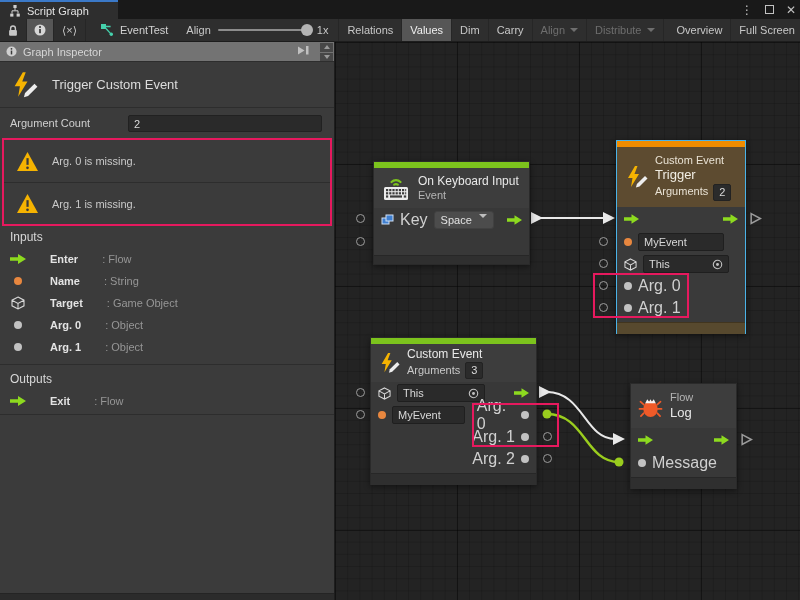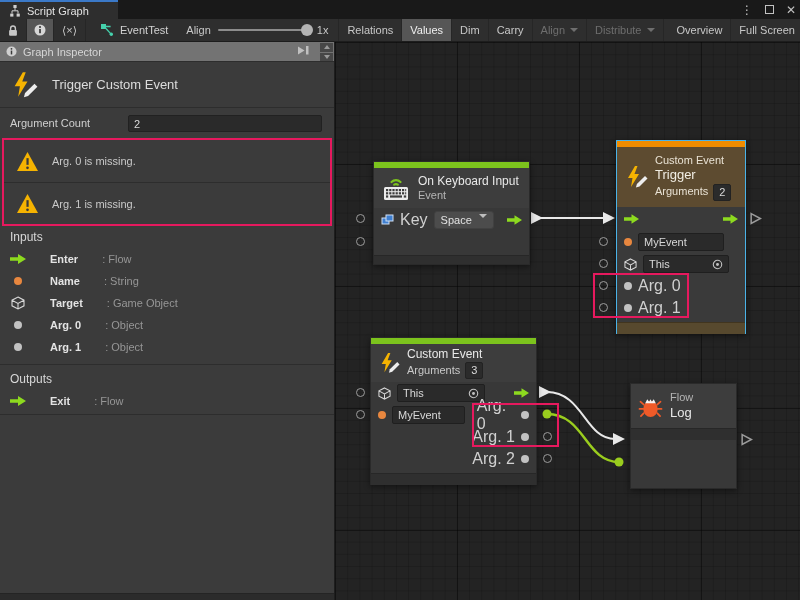--- a/index.html
+++ b/index.html
@@ -496,20 +496,35 @@
               <line x1="20" y1="19" x2="23" y2="22"></line>
           </g>
           <ellipse cx="13" cy="14.5" rx="7.5" ry="8.5" fill="#f05a28"></ellipse>
           <path d="M7.5 8.5 l2.1-4 2 2.6 1.4-2.6 1.4 2.6 2-2.6 2.1 4 z" fill="#f2f2f2"></path>
         </svg>
         <div class="tcol">
           <span class="nsub">Flow</span>
           <span class="ntitle big">Log</span>
         </div>
       </div>
+      <div class="nbody">
+        <div class="nrow" style="height:24px">
+          <svg class="flow-svg" width="15" height="10" viewBox="0 0 16 10">
+              <path d="M0 3.2h8V0l8 5-8 5V6.8H0z" fill="#8dda1f"></path>
+            </svg>
+          <span class="spacer"></span>
+          <svg class="flow-svg" width="15" height="10" viewBox="0 0 16 10">
+              <path d="M0 3.2h8V0l8 5-8 5V6.8H0z" fill="#8dda1f"></path>
+            </svg>
+        </div>
+        <div class="nrow" style="height:22px">
+          <span class="dot gray"></span>
+          <span class="lbl">Message</span>
+        </div>
+      </div>
       <div class="nfooter" style="height:12px"></div>
       <svg class="outer-icon" style="right:-17px;top:49px" width="13" height="13" viewBox="0 0 12 12">
         <polygon points="2,1.5 10.5,6 2,10.5" fill="none" stroke="#9b9b9b" stroke-width="1.4"></polygon>
       </svg>
     </div>
 
     <div class="annotation" style="left:258px;top:231px;width:96px;height:45px"></div>
     <div class="annotation" style="left:137px;top:361px;width:87px;height:44px"></div>
   </div>
 

